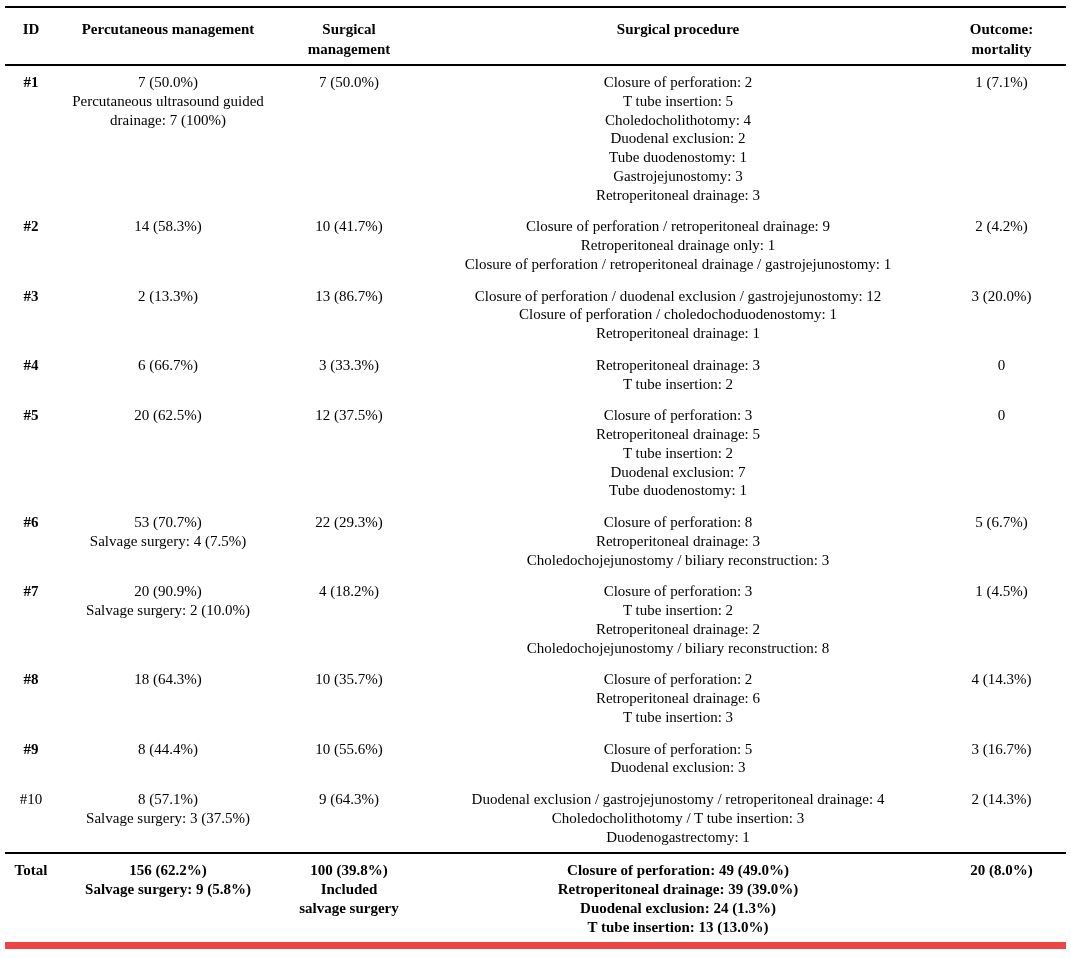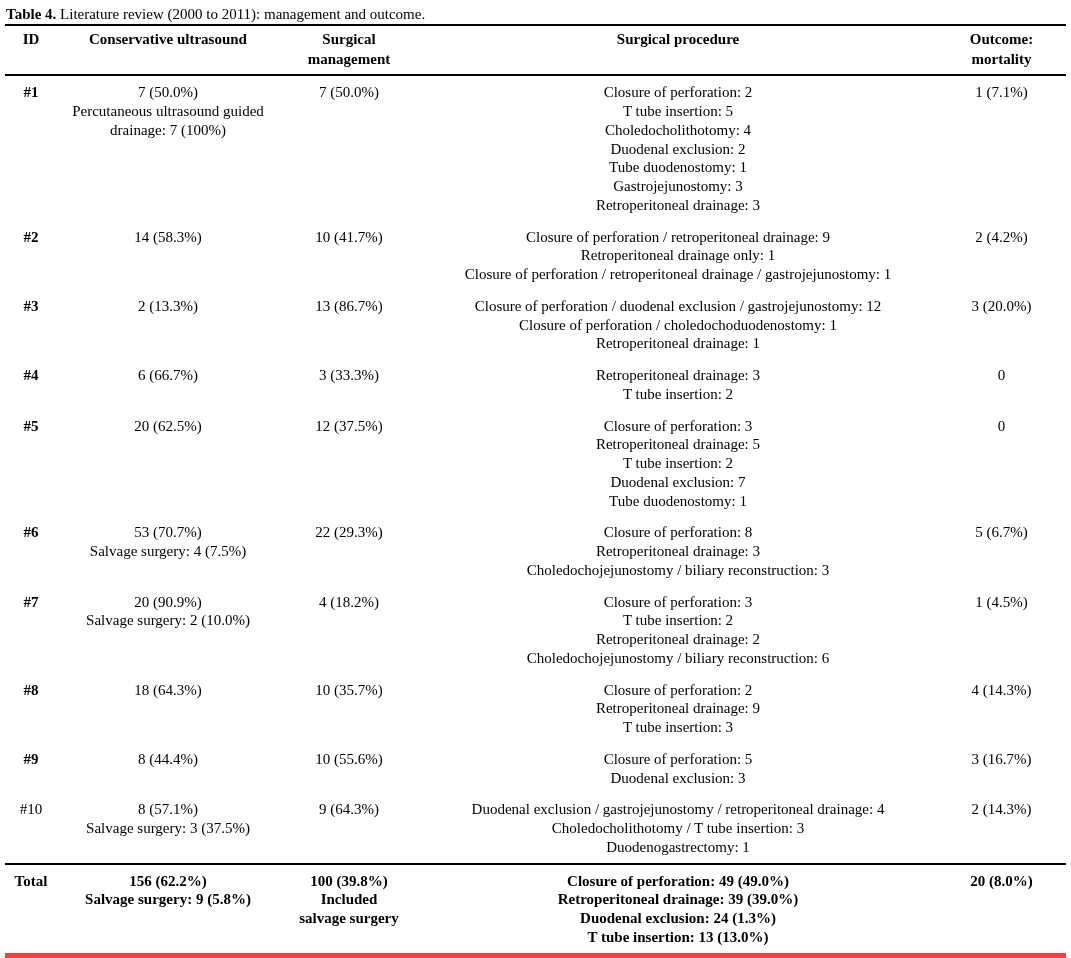--- a/index.html
+++ b/index.html
@@ -29,59 +29,56 @@
   }
   col.c-id   { width: 52px; }
   col.c-cons { width: 222px; }
   col.c-surg { width: 140px; }
   col.c-proc { width: 518px; }
   col.c-out  { width: 129px; }
   thead th {
     font-weight: bold;
     text-align: center;
     vertical-align: top;
-    padding: 4px 2px 5px 2px;
+    padding: 12px 2px 5px 2px;
     border-bottom: 2px solid #000;
     line-height: 1.3;
   }
   tbody td, tbody th {
     text-align: center;
     vertical-align: top;
     padding: 7px 2px 6px 2px;
     line-height: 1.25;
     font-weight: normal;
   }
   tr.total-row td, tr.total-row th {
     font-weight: bold;
     border-top: 2px solid #000;
-    border-bottom: 5px solid #ef4444;
+    border-bottom: 7px solid #ef4444;
   }
   td .line, th .line { display: block; }
 </style>
 </head>
 <body>
 
 <div class="page">
 
-  <div class="caption">
-    <span class="bold">Table 4.</span><span> Literature review (2000 to 2011): management and outcome.</span>
-  </div>
 
   <table class="review">
     <colgroup>
       <col class="c-id">
         <col class="c-cons">
         <col class="c-surg">
         <col class="c-proc">
         <col class="c-out">
     </colgroup>
     <thead>
       <tr>
         <th>ID</th>
-        <th>Conservative ultrasound</th>
+        <th>Percutaneous management</th>
         <th>Surgical management</th>
         <th>Surgical procedure</th>
         <th>Outcome: mortality</th>
       </tr>
     </thead>
     <tbody id="table-body">
         <tr>
           <th scope="row" style="font-weight: bold;">#1</th>
           <td>
             <div class="line">7 (50.0%)</div>
@@ -196,37 +193,37 @@
             <div class="line">20 (90.9%)</div>
             <div class="line">Salvage surgery: 2 (10.0%)</div>
           </td>
           <td>
             <div class="line">4 (18.2%)</div>
           </td>
           <td>
             <div class="line">Closure of perforation: 3</div>
             <div class="line">T tube insertion: 2</div>
             <div class="line">Retroperitoneal drainage: 2</div>
-            <div class="line">Choledochojejunostomy / biliary reconstruction: 6</div>
+            <div class="line">Choledochojejunostomy / biliary reconstruction: 8</div>
           </td>
           <td>
             <div class="line">1 (4.5%)</div>
           </td>
         </tr>
         <tr>
           <th scope="row" style="font-weight: bold;">#8</th>
           <td>
             <div class="line">18 (64.3%)</div>
           </td>
           <td>
             <div class="line">10 (35.7%)</div>
           </td>
           <td>
             <div class="line">Closure of perforation: 2</div>
-            <div class="line">Retroperitoneal drainage: 9</div>
+            <div class="line">Retroperitoneal drainage: 6</div>
             <div class="line">T tube insertion: 3</div>
           </td>
           <td>
             <div class="line">4 (14.3%)</div>
           </td>
         </tr>
         <tr>
           <th scope="row" style="font-weight: bold;">#9</th>
           <td>
             <div class="line">8 (44.4%)</div>

